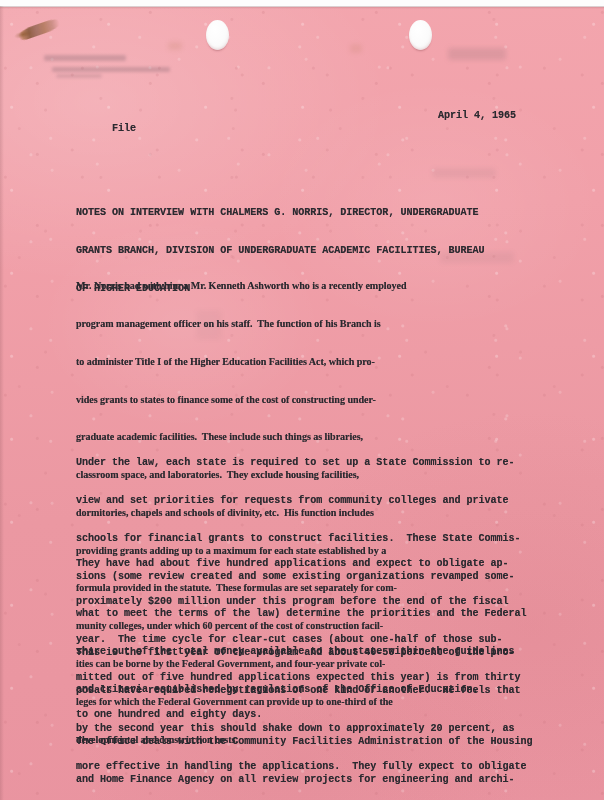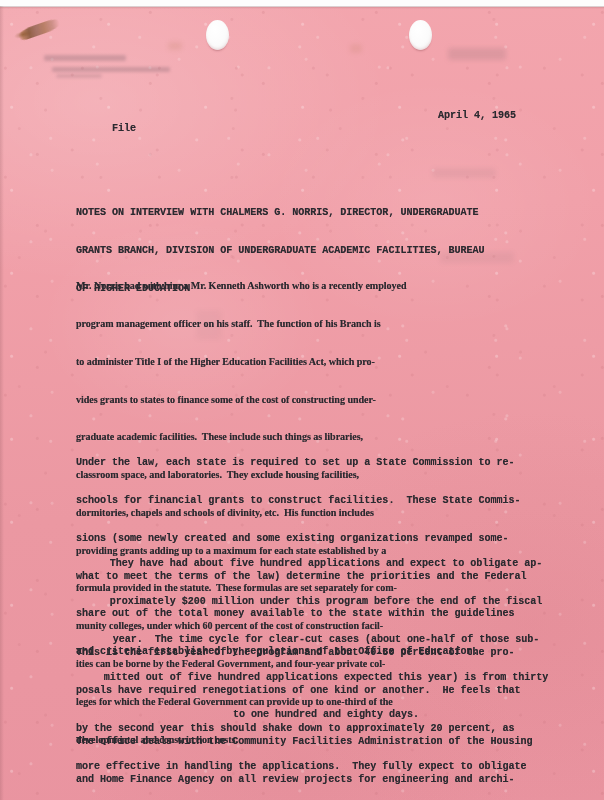--- a/index.html
+++ b/index.html
@@ -186,21 +186,21 @@
     left: 362px;
     top: 0;
   }
 
   .block { position: absolute; left: 0; width: 500px; }
 
   .b-addressee { top: 140px; }
   .b-subject   { top: 182px; }
   .b-p1        { top: 255px; font-family: Liberation Serif, serif; }
   .b-p2        { top: 432px; }
-  .b-p3        { top: 533px; text-align: center; }
+  .b-p3        { top: 533px; }
   .b-p4        { top: 622px; }
   .b-p5        { top: 711px; }
 
   
   .doc { filter: blur(.12px); }
 </style>
 </head>
 <body>
 
 <div id="page">
@@ -253,22 +253,23 @@
       <div class="line">providing grants adding up to a maximum for each state established by a</div>
       <div class="line">formula provided in the statute.  These formulas are set separately for com-</div>
       <div class="line">munity colleges, under which 60 percent of the cost of construction facil-</div>
       <div class="line">ities can be borne by the Federal Government, and four-year private col-</div>
       <div class="line">leges for which the Federal Government can provide up to one-third of the</div>
       <div class="line">developmental and construction costs.</div>
     </div>
 
     <div class="block b-p2">
       <div class="line">Under the law, each state is required to set up a State Commission to re-</div>
+      <div class="line">view and set priorities for requests from community colleges and private</div>
       <div class="line">schools for financial grants to construct facilities.  These State Commis-</div>
-      <div class="line">sions (some newly created and some existing organizations revamped some-</div>
+      <div class="line">sions (some review created and some existing organizations revamped some-</div>
       <div class="line">what to meet the terms of the law) determine the priorities and the Federal</div>
       <div class="line">share out of the total money available to the state within the guidelines</div>
       <div class="line">and criteria established by regulations of the Office of Education.</div>
     </div>
 
     <div class="block b-p3">
       <div class="line">They have had about five hundred applications and expect to obligate ap-</div>
       <div class="line">proximately $200 million under this program before the end of the fiscal</div>
       <div class="line">year.  The time cycle for clear-cut cases (about one-half of those sub-</div>
       <div class="line">mitted out of five hundred applications expected this year) is from thirty</div>

